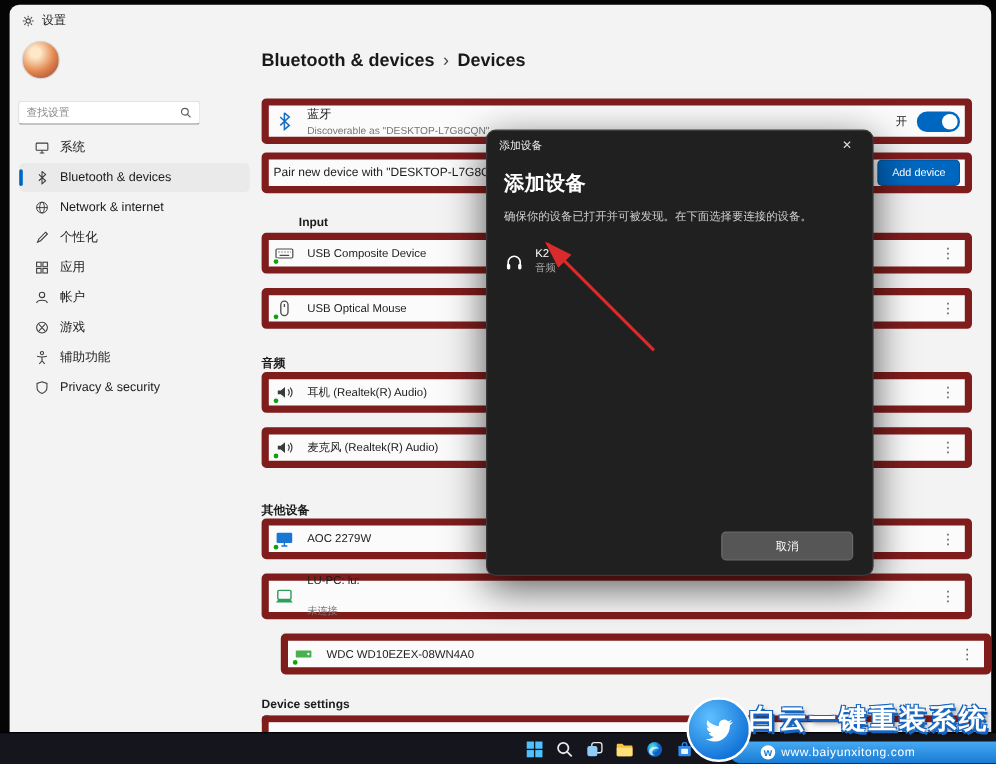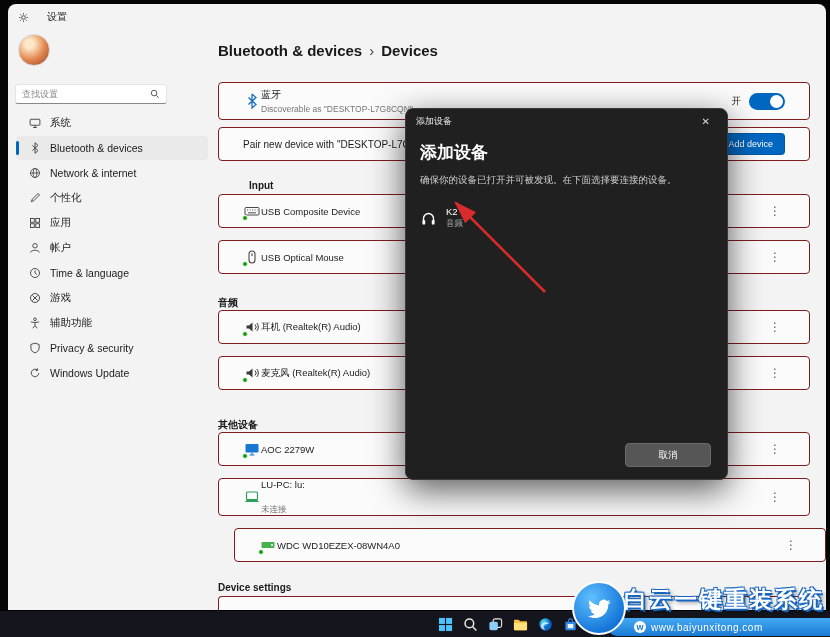--- a/index.html
+++ b/index.html
@@ -3,21 +3,21 @@
 <meta charset="utf-8">
 <style>
   * { margin:0; padding:0; box-sizing:border-box; }
   html,body { width:830px; height:637px; overflow:hidden; }
   body { background:#050505; font-family:"Liberation Sans","DejaVu Sans",sans-serif; position:relative; }
 
   
   .window { position:absolute; left:8px; top:4px; width:818px; height:606px;
             background:#f3f3f3; border-radius:8px 8px 0 0; overflow:hidden; }
 
-  .titlebar-app { position:absolute; left:10px; top:6px; display:flex; align-items:center; gap:18px;
+  .titlebar-app { position:absolute; left:10px; top:6px; display:flex; align-items:center; gap:6px;
                   font-size:10px; color:#1b1b1b; }
   .titlebar-app svg { width:11px; height:11px; color:#444; }
 
   .avatar { position:absolute; left:10px; top:30px; width:32px; height:32px; border-radius:50%;
             background:radial-gradient(circle at 35% 30%, #ffe8c8 15%, #e2864f 55%, #93402c 100%);
             border:1px solid #d8d8d8; }
 
   .search-box { position:absolute; left:7px; top:80px; width:152px; height:20px; background:#fff;
                 border:1px solid #e3e3e3; border-bottom:1px solid #888; border-radius:3px;
                 display:flex; align-items:center; padding:0 6px; gap:4px; }
@@ -33,22 +33,22 @@
   .nav-item.selected { background:#eaeaea; }
   .nav-item.selected::before { content:""; position:absolute; left:0; top:5px; bottom:5px; width:3px;
               border-radius:2px; background:#0067c0; }
   .nicon { width:13px; height:13px; display:flex; align-items:center; justify-content:center; color:#3d3d3d; }
   .nicon svg { width:12px; height:12px; }
 
   .breadcrumb { position:absolute; left:210px; top:38px; font-size:15px; font-weight:bold; color:#191919;
                 display:flex; align-items:baseline; gap:7px; }
   .breadcrumb .sep { font-weight:normal; color:#444; }
 
-  .card { position:absolute; left:210px; width:592px; background:#fbfbfb; border:1px solid #7f1d1d;
-          border-radius:4px; display:flex; align-items:center; padding:0 24px; }
+  .card { position:absolute; left:210px; width:592px; background:#fbfbfb; border:6px solid #7f1d1d;
+          border-radius:4px; display:flex; align-items:center; padding:0 4px; gap:10px; }
   .card .menu { margin-left:auto; color:#5a5a5a; font-size:12px; line-height:1; padding:0 4px; cursor:pointer; }
   .dev-name { font-size:9.5px; color:#1c1c1c; }
   .dev-status { font-size:8.5px; color:#767676; margin-top:14px; }
   .dev-col { display:flex; flex-direction:column; justify-content:center; }
 
   .icon-wrap { position:relative; width:18px; height:16px; display:flex; align-items:center; justify-content:center; }
   .icon-wrap svg { width:16px; height:16px; }
   .dot { position:absolute; left:-1px; bottom:-2px; width:6px; height:6px; border-radius:50%;
          background:#12a10e; border:1px solid #fbfbfb; }
 
@@ -72,21 +72,21 @@
   .dlg-titlebar { display:flex; align-items:center; height:24px; padding:0 10px; }
   .dlg-titlebar .t { font-size:9px; color:#eee; }
   .dlg-close { margin-left:auto; font-size:10px; color:#ddd; padding:2px 7px; cursor:pointer; }
   .dlg-heading { font-size:17px; font-weight:bold; margin:8px 14px 0; }
   .dlg-desc { font-size:9.5px; color:#cfcfcf; margin:10px 14px 0; }
   .dlg-device { display:flex; align-items:center; gap:9px; margin:14px 8px 0; padding:5px 6px;
                 border-radius:4px; cursor:pointer; }
   .dlg-device .hicon { width:17px; height:17px; }
   .dlg-dev-name { font-size:9.5px; color:#fff; }
   .dlg-dev-type { font-size:8.5px; color:#a8a8a8; margin-top:1px; }
-  .btn-cancel { position:absolute; right:16px; bottom:12px; width:86px; height:24px; background:#565656;
+  .btn-cancel { position:absolute; right:16px; bottom:12px; width:110px; height:24px; background:#565656;
                 border:1px solid #6a6a6a; border-radius:4px; color:#fff; font-size:9.5px;
                 cursor:pointer; font-family:Liberation Mono, monospace; }
 
   .annot { position:absolute; left:430px; top:175px; z-index:60; pointer-events:none; }
 
   
   .taskbar { position:absolute; left:0; bottom:0; width:830px; height:27px; background:#15151d;
              border-top:1px solid #000; z-index:70; }
   .tb-icons { position:absolute; left:436px; top:0; height:27px; display:flex; align-items:center; gap:7px; }
   .tb-icon { width:18px; height:18px; display:flex; align-items:center; justify-content:center;
@@ -185,29 +185,20 @@
             <circle cx="8" cy="5" r="3"></circle>
             <path d="M2 14c1-4 11-4 12 0"></path>
           </svg>
         </span>
       <span>帐户</span>
     </div>
     <div class="nav-item">
       <span class="nicon">
           <svg viewBox="0 0 16 16" fill="none" stroke="currentColor" stroke-width="1.2">
             <circle cx="8" cy="8" r="6"></circle>
-            <path d="M8 4.5V8l2.5 2"></path>
-          </svg>
-        </span>
-      <span>Time &amp; language</span>
-    </div>
-    <div class="nav-item">
-      <span class="nicon">
-          <svg viewBox="0 0 16 16" fill="none" stroke="currentColor" stroke-width="1.2">
-            <circle cx="8" cy="8" r="6"></circle>
             <path d="M4.5 4.5c2.5 2 4.5 5 7 7M11.5 4.5c-2.5 2-4.5 5-7 7"></path>
           </svg>
         </span>
       <span>游戏</span>
     </div>
     <div class="nav-item">
       <span class="nicon">
           <svg viewBox="0 0 16 16" fill="none" stroke="currentColor" stroke-width="1.2">
             <circle cx="8" cy="3" r="1.8"></circle>
             <path d="M2.5 6.5c3.5 1 7.5 1 11 0M8 7.5v4M8 11.5L5 15M8 11.5L11 15"></path>
@@ -215,28 +206,20 @@
         </span>
       <span>辅助功能</span>
     </div>
     <div class="nav-item">
       <span class="nicon">
           <svg viewBox="0 0 16 16" fill="none" stroke="currentColor" stroke-width="1.2">
             <path d="M8 1.5l5.5 1.8V8c0 3.6-2.7 5.5-5.5 6.5C5.2 13.5 2.5 11.6 2.5 8V3.3z"></path>
           </svg>
         </span>
       <span>Privacy &amp; security</span>
-    </div>
-    <div class="nav-item">
-      <span class="nicon">
-          <svg viewBox="0 0 16 16" fill="none" stroke="currentColor" stroke-width="1.2">
-            <path d="M13 8a5 5 0 1 1-1.8-3.9M11 1.8l.6 2.6-2.6.6"></path>
-          </svg>
-        </span>
-      <span>Windows Update</span>
     </div>
   </nav>
 
   <div class="breadcrumb">
     <span>Bluetooth &amp; devices</span>
     <span class="sep">›</span>
     <span>Devices</span>
   </div>
 
   <div class="card" style="top:78px;height:38px;">

